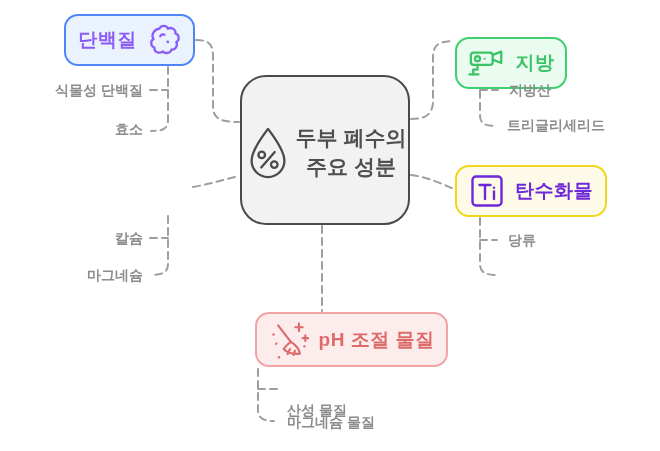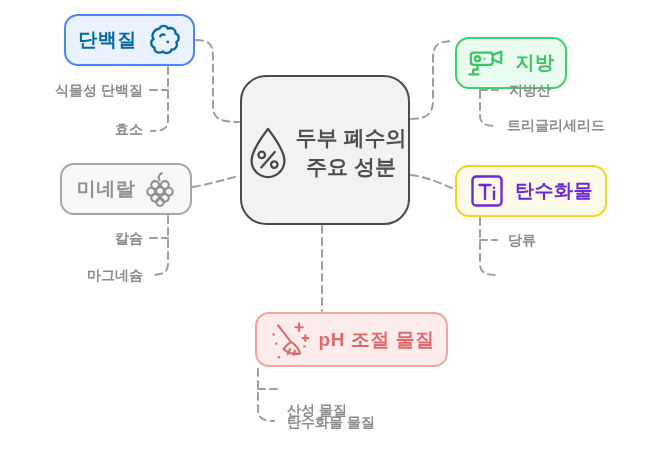--- a/index.html
+++ b/index.html
@@ -9,21 +9,21 @@
   }
   .wires{position:absolute;left:0;top:0;pointer-events:none;}
   .wires path{fill:none;stroke:#9e9e9e;stroke-width:2;stroke-linecap:round;stroke-dasharray:7 5;}
 
   .node{position:absolute;display:flex;align-items:center;justify-content:center;
         box-sizing:border-box;gap:10px;}
   .branch{height:52px;border-radius:14px;border:2.5px solid;padding:0 13px;
           font-size:19px;font-weight:700;letter-spacing:0.5px;white-space:nowrap;}
   .branch .icon{display:flex;align-items:center;justify-content:center;}
 
-  .protein{left:64px;top:14px;width:131px;background:#eaf2fe;border-color:#4e86f7;color:#0369a1;}
+  .protein{left:64px;top:14px;width:131px;background:#eaf2fe;border-color:#4e86f7;color:#8b5cf6;}
   .fat{left:455px;top:14px;width:112px;background:#eafbf0;border-color:#3ed06e;color:#3cc368;margin-top:23px;}
   .mineral{left:60px;top:163px;width:132px;background:#f8f8f8;border-color:#a6a6a6;color:#8f8f8f;}
   .carb{left:455px;top:165px;width:152px;background:#fdfbe7;border-color:#efd71f;color:#6d28d9;}
   .ph{left:227px;top:312px;width:193px;height:55px;background:#fdecec;border-color:#f2a3a3;color:#dd6b6b;margin-left:28px;}
 
   .center{left:240px;top:75px;width:170px;height:150px;background:#f2f2f2;
           border:2.5px solid #4a4a4a;border-radius:26px;color:#4a4a4a;
           gap:4px;padding-top:6px;}
   .center-label{font-size:21px;font-weight:600;text-align:center;line-height:1.38;color:#4f4f4f;}
 
@@ -105,36 +105,20 @@
         <path d="M26 7.5 L35 4 V16 L26 12.5"></path>
         <path d="M10 18 V23 H5.5 V28"></path>
         <path d="M1.5 28 H11"></path>
       </svg>
     </span>
     <span>지방</span>
   </div>
   <div class="child c-fat-0">지방산</div>
   <div class="child c-fat-1">트리글리세리드</div>
 
-  <div class="node branch mineral">
-    <span>미네랄</span>
-    <span class="icon">
-      <svg class="glyph" width="30" height="36" viewBox="0 0 34 40" style="stroke-width:2.1">
-        <path d="M19 2 C15.5 4 14.5 7 16.5 10"></path>
-        <circle cx="11.5" cy="15.5" r="4.4"></circle>
-        <circle cx="22.5" cy="15.5" r="4.4"></circle>
-        <circle cx="7" cy="23" r="4.4"></circle>
-        <circle cx="17" cy="22" r="4.4"></circle>
-        <circle cx="27" cy="23" r="4.4"></circle>
-        <circle cx="11.5" cy="30" r="4.4"></circle>
-        <circle cx="22.5" cy="30" r="4.4"></circle>
-        <circle cx="17" cy="35" r="4.2"></circle>
-      </svg>
-    </span>
-  </div>
   <div class="child r c-mineral-0">칼슘</div>
   <div class="child r c-mineral-1">마그네슘</div>
 
   <div class="node branch carb">
     <span class="icon">
       <svg class="glyph" width="36" height="36" viewBox="0 0 36 36">
         <rect x="3.5" y="3.5" width="29" height="29" rx="3.5"></rect>
         <path d="M10.5 12 H21.5"></path>
         <path d="M16 12 V26"></path>
         <path d="M25 18.5 V26"></path>
@@ -156,15 +140,15 @@
         <path d="M40 18 V24 M37 21 H43"></path>
         <circle class="fdot" cx="5" cy="17" r="1.3"></circle>
         <circle class="fdot" cx="8" cy="27" r="1.3"></circle>
         <circle class="fdot" cx="11" cy="42" r="1.3"></circle>
         <circle class="fdot" cx="39" cy="30" r="1.3"></circle>
       </svg>
     </span>
     <span>pH 조절 물질</span>
   </div>
   <div class="child c-ph-0">산성 물질</div>
-  <div class="child c-ph-1">탄수화물 물질</div>
+  <div class="child c-ph-1">마그네슘 물질</div>
 
 </div>
 
 </body></html>

